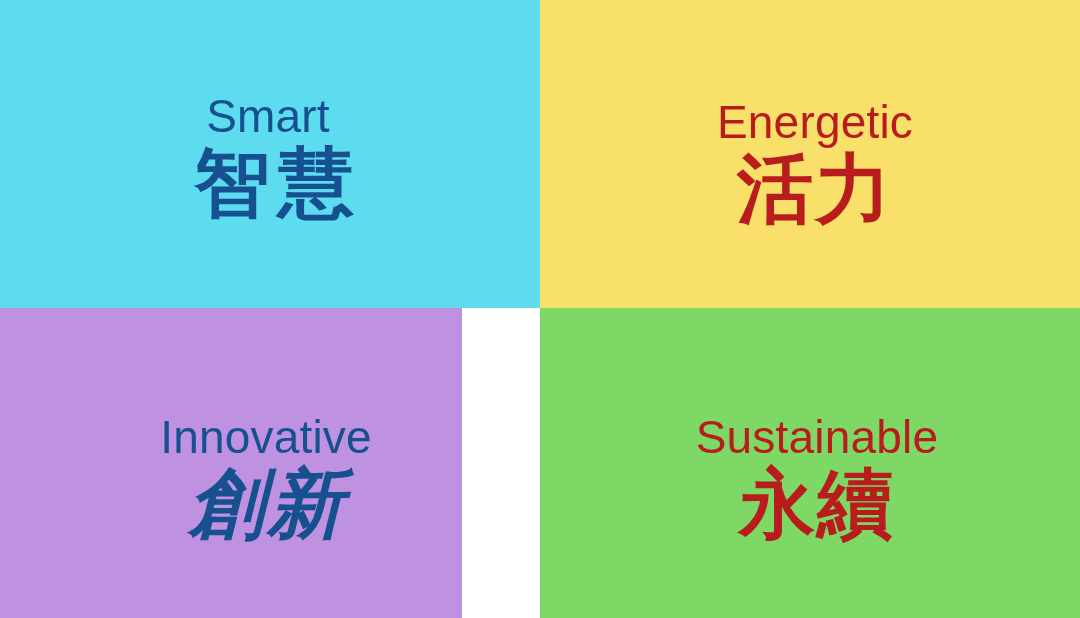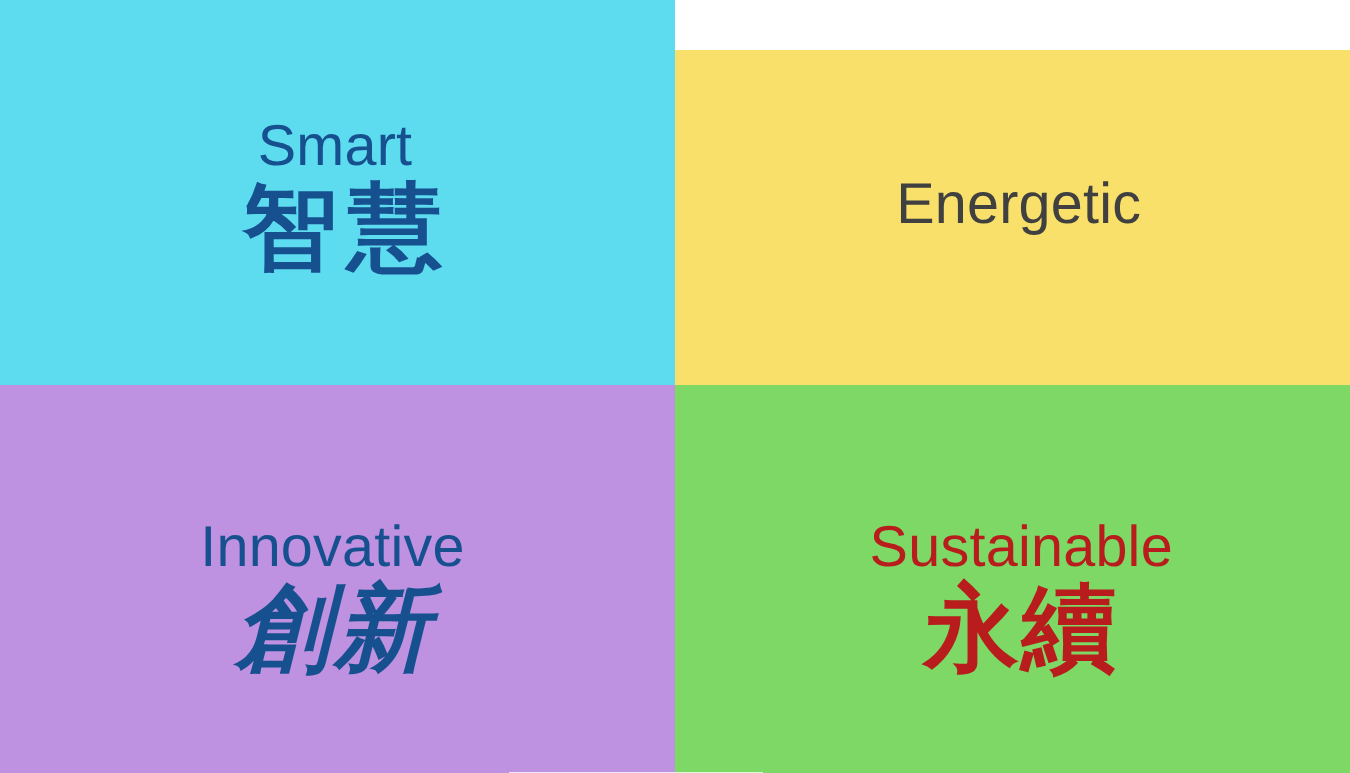--- a/index.html
+++ b/index.html
@@ -20,21 +20,21 @@
     display: flex;
     flex-direction: column;
     align-items: center;
     justify-content: flex-start;
     box-sizing: border-box;
     overflow: hidden;
   }
   
   .q-tl { left: 0;     top: 0;     width: 540px; height: 308px; }
   .q-tr { left: 540px; top: 0;     width: 540px; height: 308px; }
-  .q-bl { left: 0;     top: 308px; width: 540px; height: 310px; }
+  .q-bl { left: 0;     top: 308px; width: 462px; height: 310px; }
   .q-br { left: 540px; top: 308px; width: 540px; height: 310px; }
 
   
   .label-block {
     position: absolute;
     display: flex;
     flex-direction: column;
     align-items: center;
     line-height: 1;
     white-space: nowrap;
@@ -67,23 +67,24 @@
 
 <div id="stage" style="width: 1080px; height: 618px;">
 
   <div class="quadrant q-tl" style="background-color: rgb(93, 220, 240); color: rgb(23, 80, 143);">
     <div class="label-block">
       <span class="label-en">Smart</span>
       <span class="label-cjk">智慧</span>
     </div>
   </div>
 
-  <div class="quadrant q-tr" style="background-color: rgb(248, 224, 106); color: #404040; margin-top: 40px;">
+  <div class="quadrant q-tr" style="background-color: rgb(248, 224, 106); color: #b91c1c;">
     <div class="label-block">
       <span class="label-en">Energetic</span>
+      <span class="label-cjk">活力</span>
     </div>
   </div>
 
   <div class="quadrant q-bl" style="background-color: rgb(190, 146, 224); color: rgb(23, 80, 143);">
     <div class="label-block">
       <span class="label-en">Innovative</span>
       <span class="label-cjk">創新</span>
     </div>
   </div>
 

